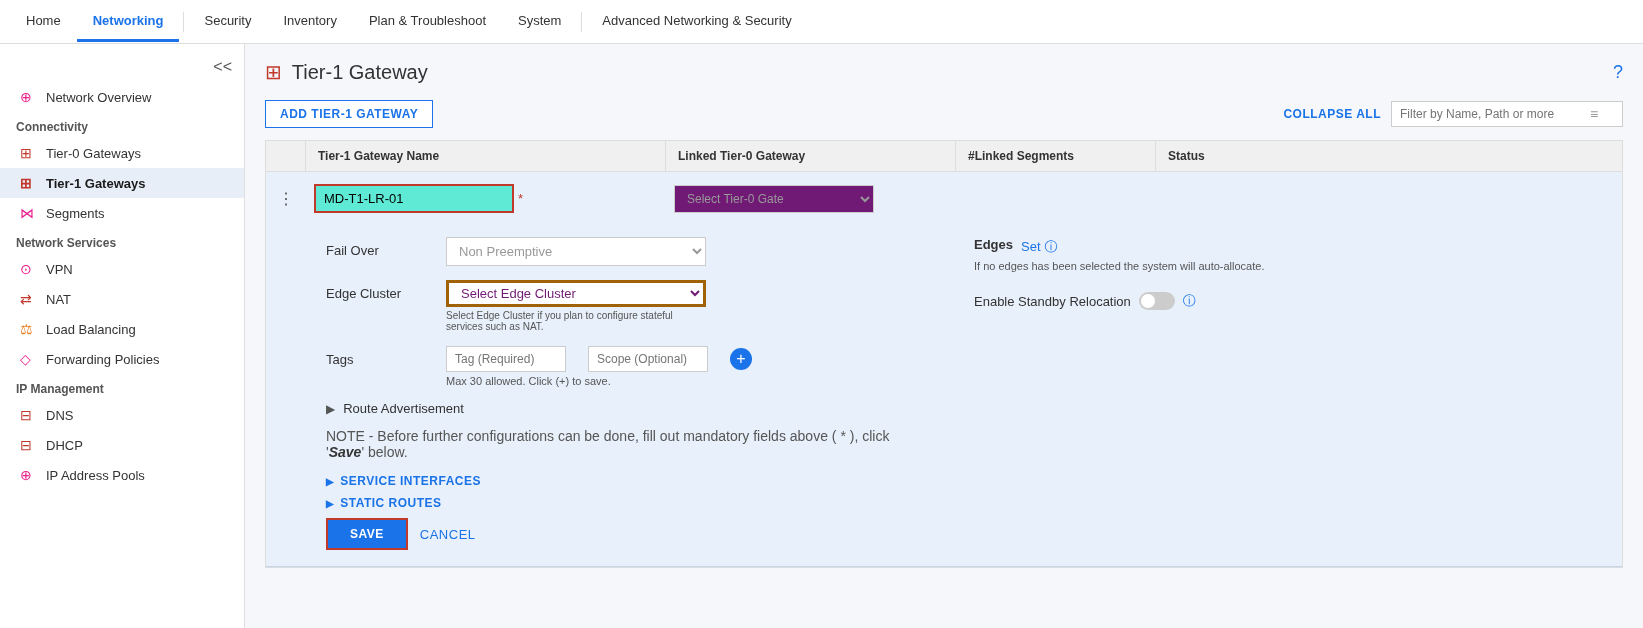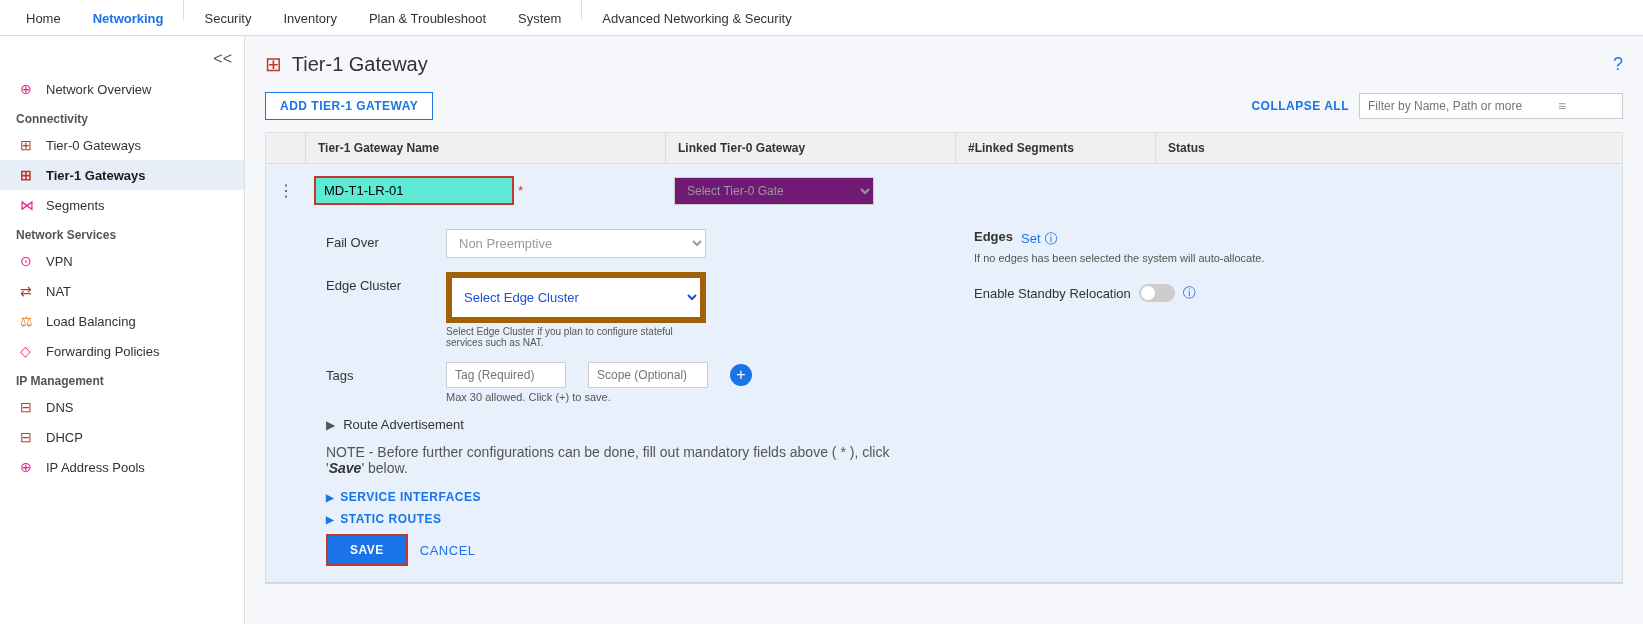--- a/index.html
+++ b/index.html
@@ -1,22 +1,22 @@
 <!DOCTYPE html>
 <html><head>
   <meta charset="utf-8">
   <style>
     * { box-sizing: border-box; margin: 0; padding: 0; }
     body { font-family: Arial, sans-serif; font-size: 13px; color: #333; background: #fff; width: 1643px; height: 628px; overflow: hidden; }
 
     
     .top-nav {
       display: flex;
-      align-items: flex-start;
-      height: 36px;
+      align-items: center;
+      height: 44px;
       border-bottom: 1px solid #ddd;
       background: #fff;
       padding: 0 10px;
     }
     .top-nav-item {
       padding: 0 16px;
       height: 40px;
       display: flex;
       align-items: center;
       cursor: pointer;
@@ -144,21 +144,21 @@
       text-transform: uppercase;
       letter-spacing: 0.5px;
       margin-right: 10px;
     }
     .filter-input-wrap {
       display: flex;
       align-items: center;
       border: 1px solid #ccc;
       background: #fff;
       padding: 4px 8px;
-      width: 264px;
+      width: 232px;
     }
     .filter-input {
       border: none;
       outline: none;
       font-size: 12px;
       width: 190px;
       color: #999;
     }
     .filter-icon { color: #999; font-size: 14px; }
 
@@ -540,21 +540,21 @@
                   <select class="form-select" style="width:260px;padding:5px 8px;border:1px solid #ccc;font-size:13px;background:#fff;">
                     <option value="non-preemptive">Non Preemptive</option>
                     <option value="preemptive">Preemptive</option>
                   </select>
                 </div>
               </div>
 
               <div class="form-row">
                 <div class="form-label">Edge Cluster</div>
                 <div class="form-control-wrap">
-                  <select style="width:260px;padding:11px 8px;border:6px solid #a16207;font-size:13px;color:#1d4ed8;background:#fff;">
+                  <select style="width:260px;padding:2px 8px;border:3px solid #a16207;font-size:13px;color:#701a75;background:#fff;">
                     <option value="">Select Edge Cluster</option>
                   </select>
                   <div class="form-hint">Select Edge Cluster if you plan to configure stateful services such as NAT.</div>
                 </div>
               </div>
 
               <div class="form-row">
                 <div class="form-label">Tags</div>
                 <div class="form-control-wrap">
                   <div class="tags-row">

